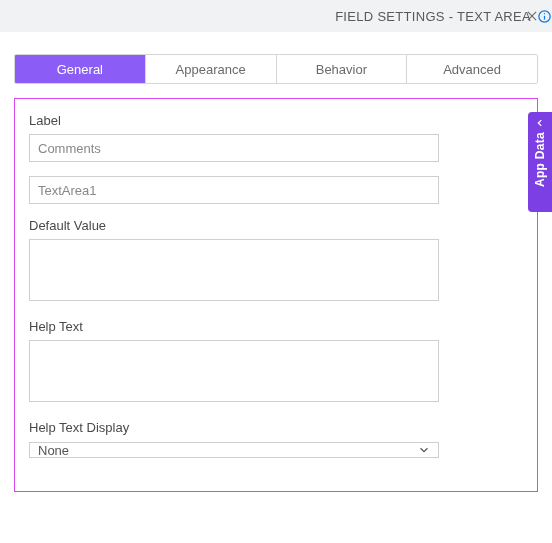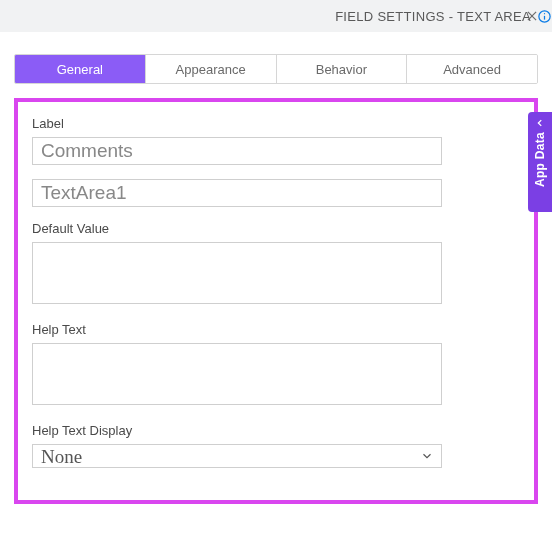--- a/index.html
+++ b/index.html
@@ -53,62 +53,61 @@
     color: #fff;
   }
   .tab.highlighted::after {
     content: "";
     position: absolute;
     inset: -1px;
     border: 2px solid #d92424;
     pointer-events: none;
   }
   .panel {
-    border: 4px solid #d946ef;
+    border: 1px solid #d946ef;
     margin-top: 14px;
     padding: 14px 14px 28px 14px;
   }
   .form-row { margin-bottom: 14px; }
   .form-row:last-child { margin-bottom: 4px; }
   .form-label {
     font-size: 13px;
     color: #4a4a4a;
     margin-bottom: 6px;
     display: block;
   }
   .text-input, .textarea, .select {
     width: 410px;
     border: 1px solid #cfcfcf;
-    font-size: 19px;
+    font-size: 13px;
     color: #888;
     background: #fff;
     font-family: inherit;
   }
   .text-input {
     height: 28px;
     padding: 0 8px;
   }
   .textarea {
     height: 62px;
     padding: 6px 8px;
     resize: none;
   }
   .select-wrap {
     width: 410px;
     position: relative;
   }
   .select {
     width: 100%;
-    height: 24px;
+    height: 16px;
     padding: 0 8px;
     appearance: none;
     -webkit-appearance: none;
     color: #555;
     cursor: pointer;
-    font-family: Liberation Serif, serif;
   }
   .select-wrap .chevron {
     position: absolute;
     right: 8px;
     top: 50%;
     transform: translateY(-50%);
     pointer-events: none;
     color: #555;
   }
   .select-wrap .chevron svg { width: 14px; height: 14px; display: block; }

